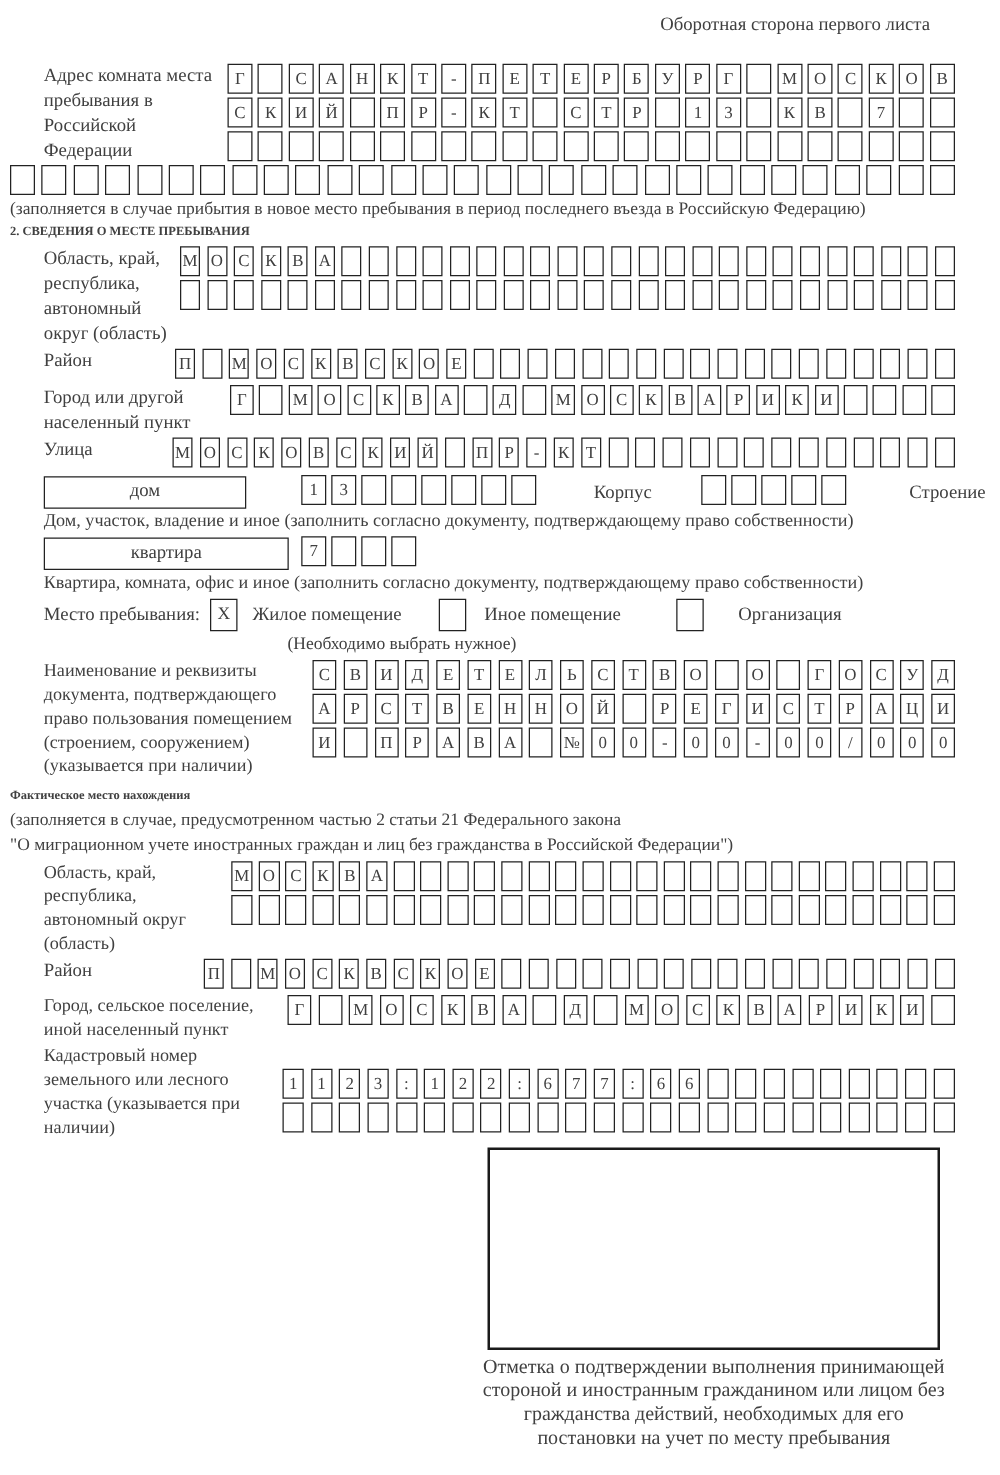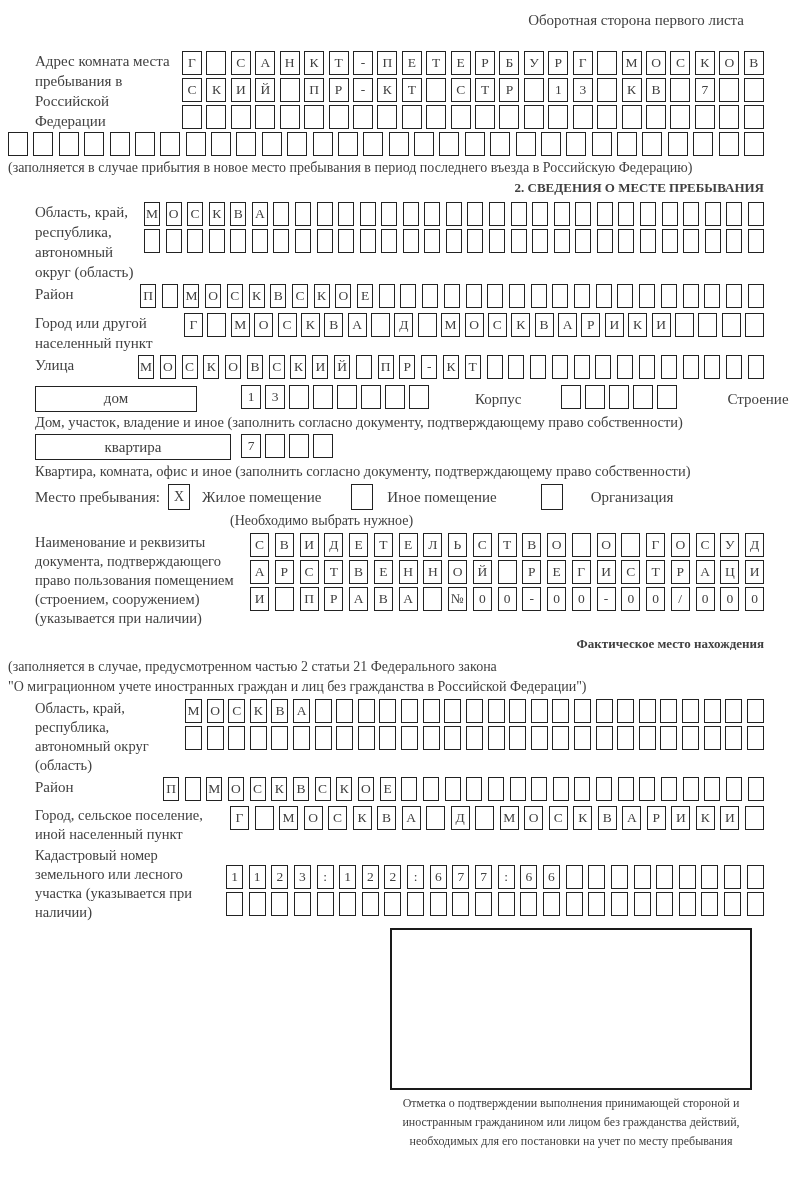--- a/index.html
+++ b/index.html
@@ -26,39 +26,39 @@
     font-size:13.5px;line-height:1;background:#fff;
   }
   .cw20 .cell{width:20px}
   .cw19 .cell{width:19px}
   .cw17 .cell{width:17px}
   .cw16 .cell{width:16px}
   .fixedgap{justify-content:flex-start;}
   .fixedgap .cell{width:20px;margin-right:4px;}
   .note-c{text-align:left;font-size:14px;line-height:17px;margin:1px 0 3px 0;}
   .note-l{font-size:14.5px;line-height:18px;padding-left:27px;margin:1px 0 3px 0;}
-  .sec-title{text-align:right;font-weight:bold;font-size:13px;margin:4px 0 6px 0;}
+  .sec-title{text-align:left;font-weight:bold;font-size:10px;margin:4px 0 6px 0;}
   .boxlabel{
     box-sizing:border-box;border:1.5px solid #222;height:26px;
     display:inline-flex;align-items:center;justify-content:center;
     flex:none;background:#fff;font-size:15px;
   }
   .inline-lbl{line-height:26px;flex:none;}
   .chk{
     box-sizing:border-box;flex:none;width:22px;height:26px;border:1.5px solid #222;
     display:inline-flex;align-items:center;justify-content:center;font-size:14px;
   }
   .stay-row{display:flex;align-items:center;padding-left:27px;margin:4px 0 2px 0;}
   .stamp-box{
     box-sizing:border-box;width:362px;height:162px;
     border:2px solid #1a1a1a;margin-left:382px;margin-top:6px;
   }
   .stamp-caption{
     width:386px;margin-left:370px;margin-top:4px;
-    text-align:center;font-size:12px;line-height:19px;
+    text-align:center;font-size:16px;line-height:19px;
   }
 </style>
 </head>
 <body>
 
 <div class="page">
 
   <div class="hdr-note">Оборотная сторона первого листа</div>
 
   <div class="row" style="margin-top:22px;">
@@ -372,21 +372,21 @@
     <div class="inline-lbl" style="margin-left:10px;margin-right:6px;">Строение</div>
     <div class="cells fixedgap" style="flex:none;">
         <span class="cell">1</span>
         <span class="cell"></span>
         <span class="cell"></span>
         <span class="cell"></span>
       </div>
   </div>
   <div class="note-l">Дом, участок, владение и иное (заполнить согласно документу, подтверждающему право собственности)</div>
 
-  <div class="row" style="margin-top:2px;margin-left:27px;align-items:flex-start;">
+  <div class="row" style="margin-top:2px;margin-left:27px;align-items:center;">
     <div class="boxlabel" style="width:196px;margin-right:10px;">квартира</div>
     <div class="cells fixedgap" style="flex:none;">
         <span class="cell">7</span>
         <span class="cell"></span>
         <span class="cell"></span>
         <span class="cell"></span>
       </div>
   </div>
   <div class="note-l">Квартира, комната, офис и иное (заполнить согласно документу, подтверждающему право собственности)</div>
 

